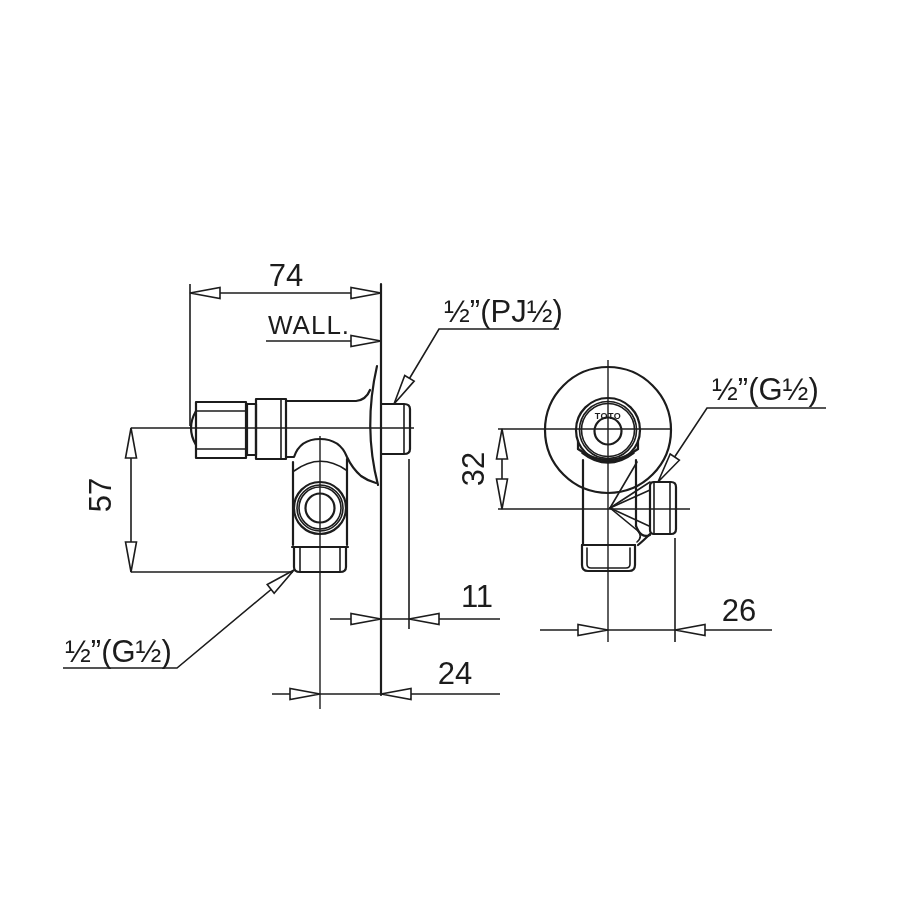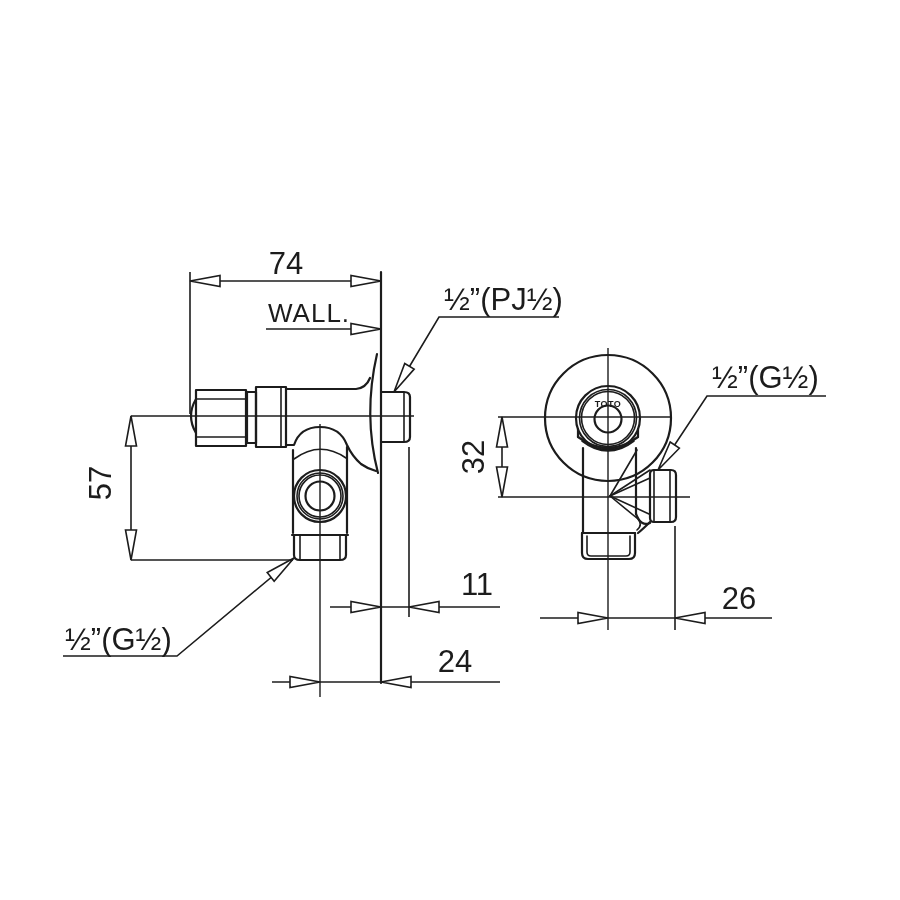--- a/index.html
+++ b/index.html
@@ -1,16 +1,16 @@
 <!DOCTYPE html>
 <html><head>
 <meta charset="utf-8">
 <style>
   html,body{margin:0;padding:0;background:#fff;}
-  .stage{width:900px;height:880px;position:relative;background:#0ea5e9;overflow:hidden;}
+  .stage{width:900px;height:880px;position:relative;background:#0ea5e9;overflow:hidden;margin-top:12px;}
   svg{display:block;}
   .obj{stroke:#1c1c1c;stroke-width:2.2;fill:none;stroke-linecap:round;stroke-linejoin:round;}
   .obj-thin{stroke:#1c1c1c;stroke-width:1.6;fill:none;stroke-linecap:round;}
   .cl{stroke:#1c1c1c;stroke-width:1.4;fill:none;}
   .dim{stroke:#1c1c1c;stroke-width:1.6;fill:none;}
   .arrow{fill:#ffffff;stroke:#1c1c1c;stroke-width:1.6;stroke-linejoin:miter;}
   text{fill:#1c1c1c;font-family:"Liberation Sans","DejaVu Sans",sans-serif;}
   .dimtext{font-size:31px;}
   .labeltext{font-size:31px;}
   .walltext{font-size:26px;letter-spacing:1px;}

